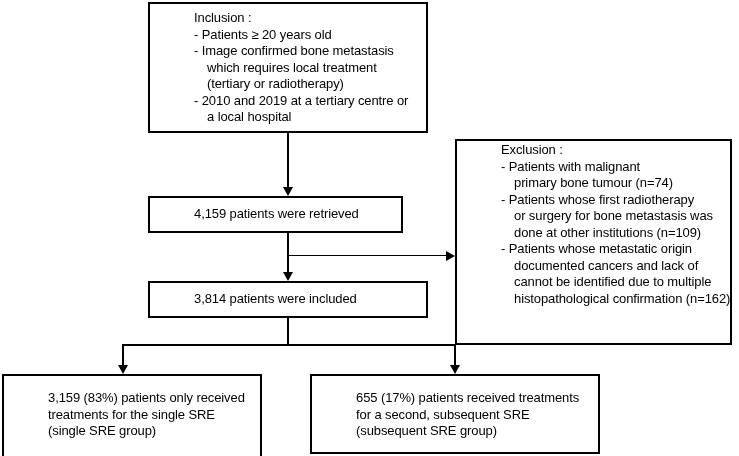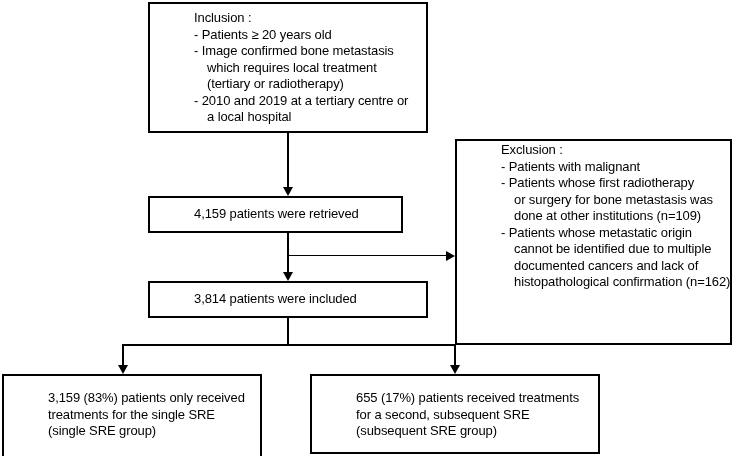--- a/index.html
+++ b/index.html
@@ -119,26 +119,27 @@
   <div class="vline" style="left:287px; top:233px; height:40px;"></div>
   <div class="arrow-down" style="left:283px; top:272px;"></div>
 
   <div class="hline thin" style="left:288px; top:255px; width:159px;"></div>
   <div class="arrow-right" style="left:446px; top:251px;"></div>
 
   <div class="box" style="left:455px; top:139px; width:277px; height:206px;">
     <div class="box-inner" style="padding-top:1px;">
       <span class="hdr">Exclusion :</span>
       <span class="li">- Patients with malignant</span>
+      <span class="cont">primary bone tumour (n=74)</span>
       <span class="li">- Patients whose first radiotherapy</span>
       <span class="cont">or surgery for bone metastasis was</span>
       <span class="cont">done at other institutions (n=109)</span>
       <span class="li">- Patients whose metastatic origin</span>
+      <span class="cont">documented cancers and lack of</span>
       <span class="cont">cannot be identified due to multiple</span>
-      <span class="cont">documented cancers and lack of</span>
       <span class="cont">histopathological confirmation (n=162)</span>
     </div>
   </div>
 
   <div class="box" style="left:148px; top:281px; width:280px; height:37px;">
     <div class="box-inner centered-v">
       <span class="plain">3,814 patients were included</span>
     </div>
   </div>
 

